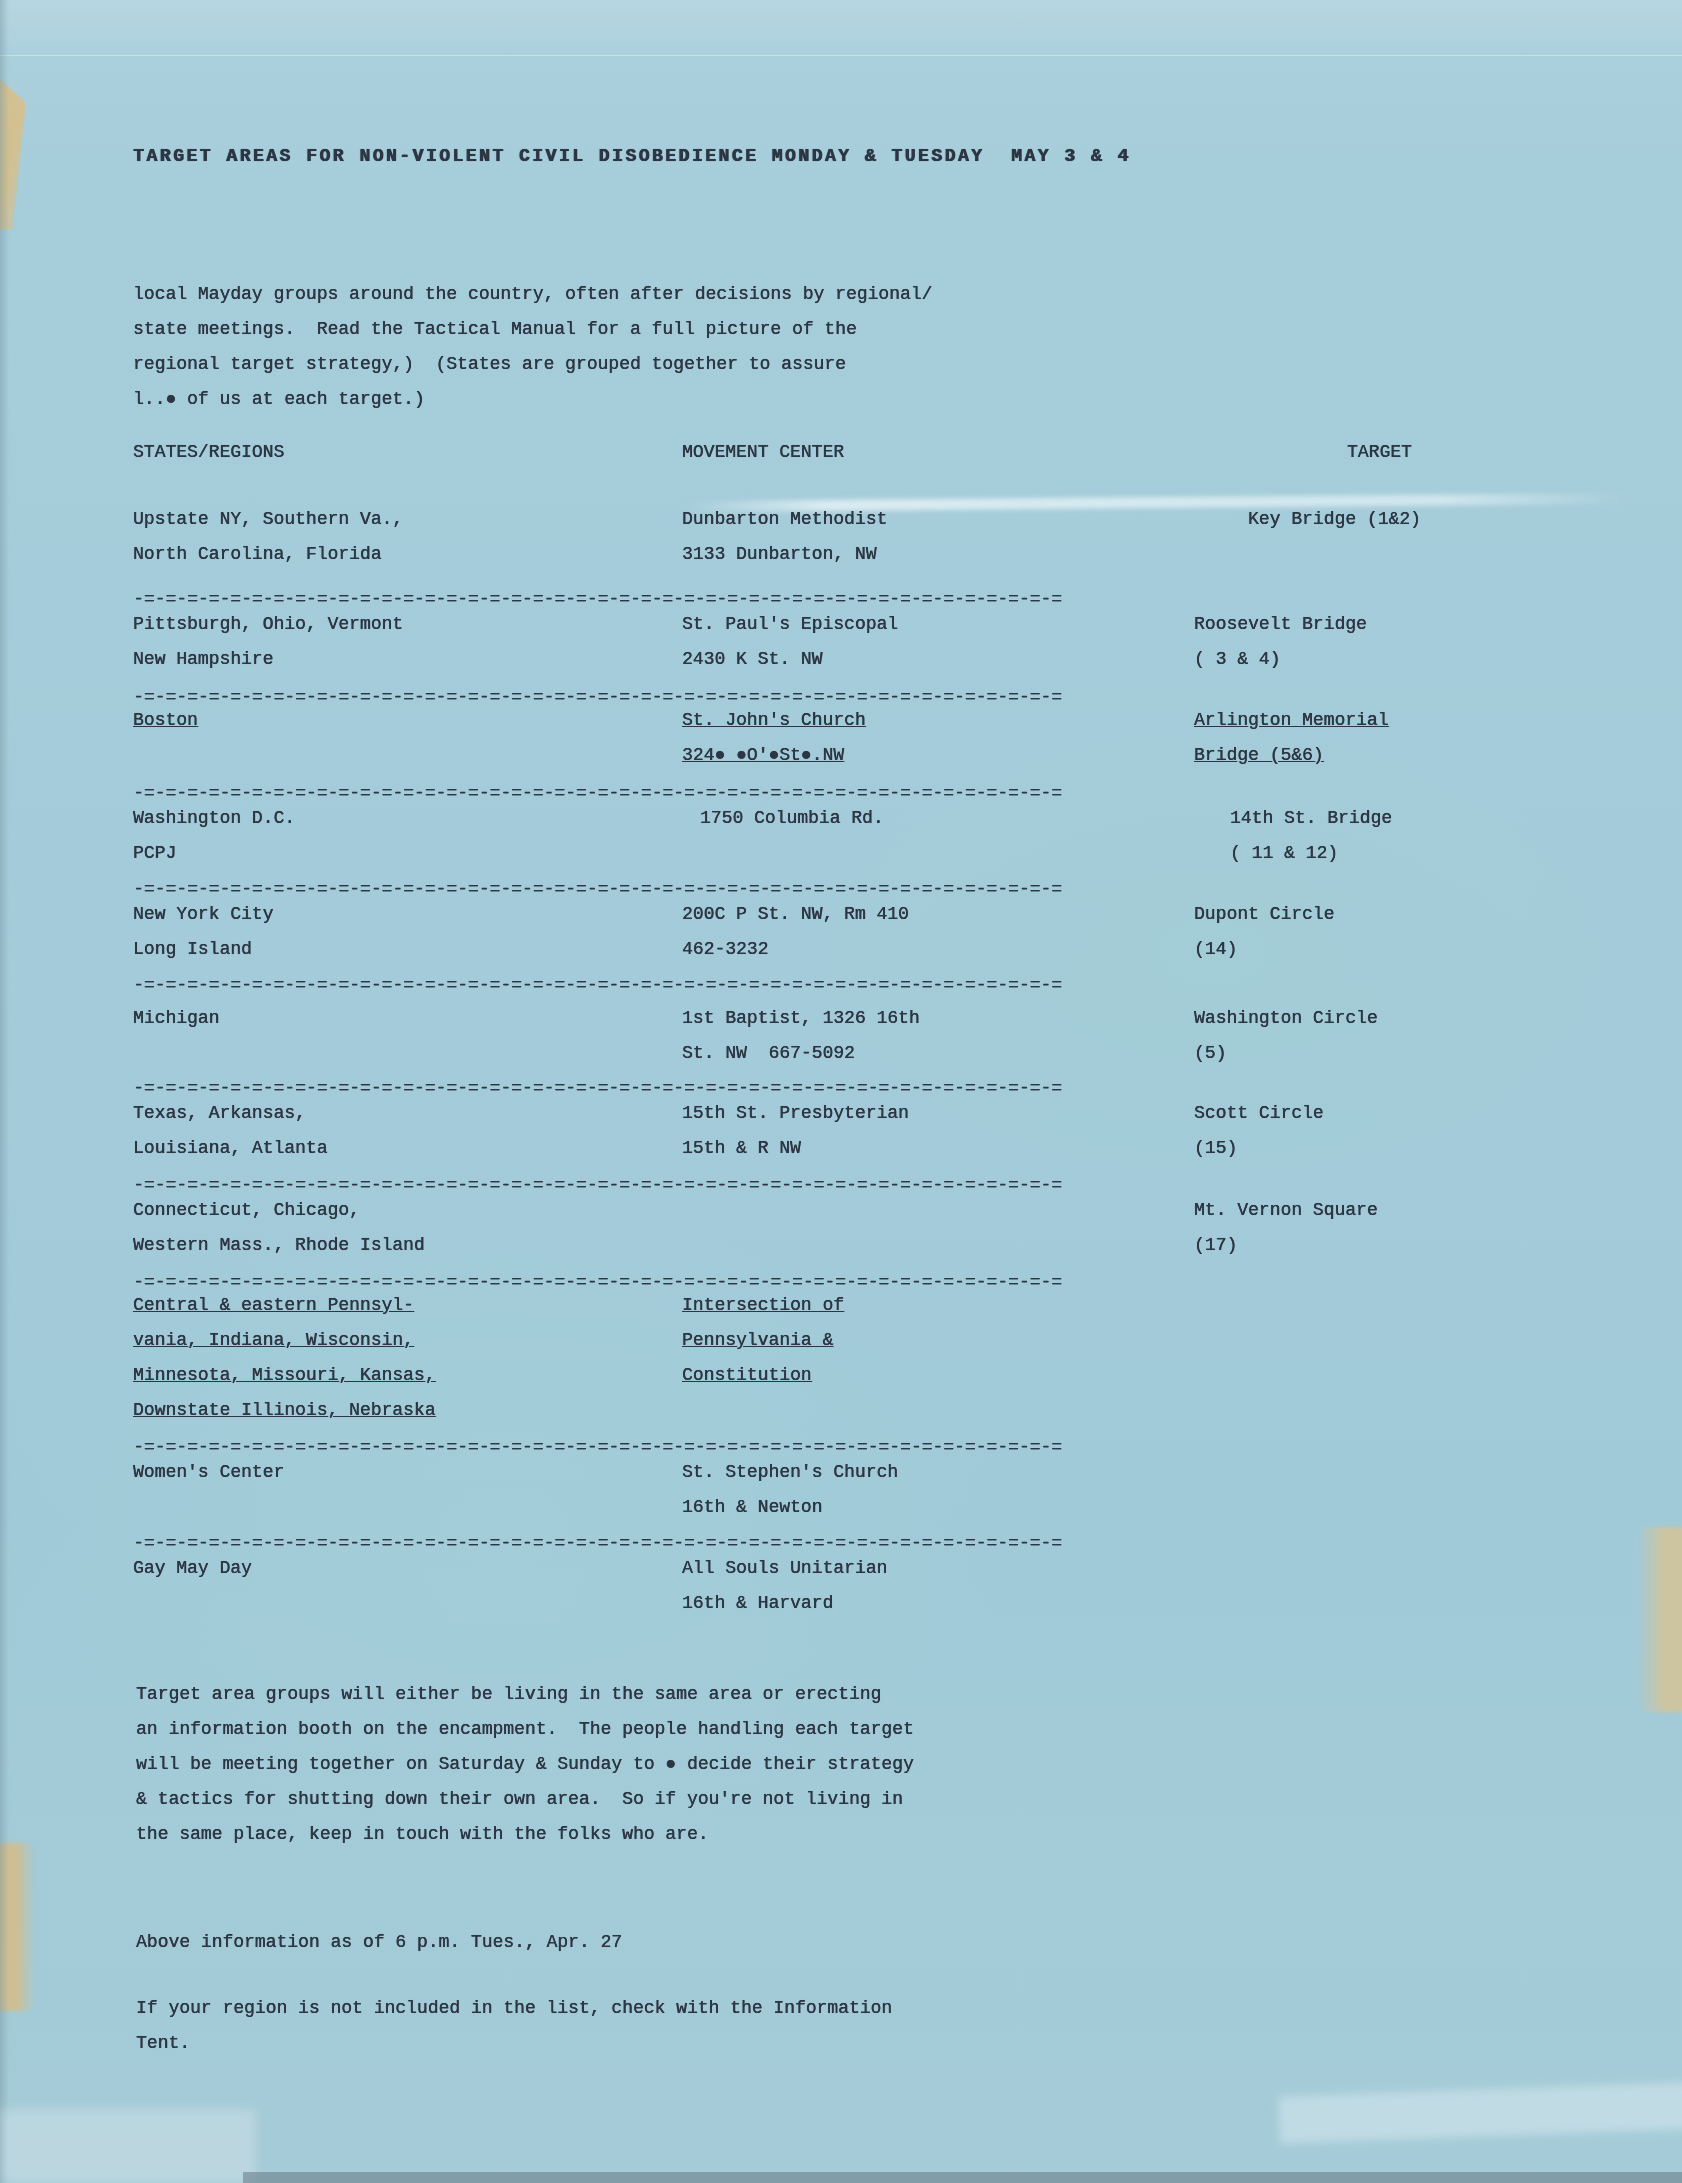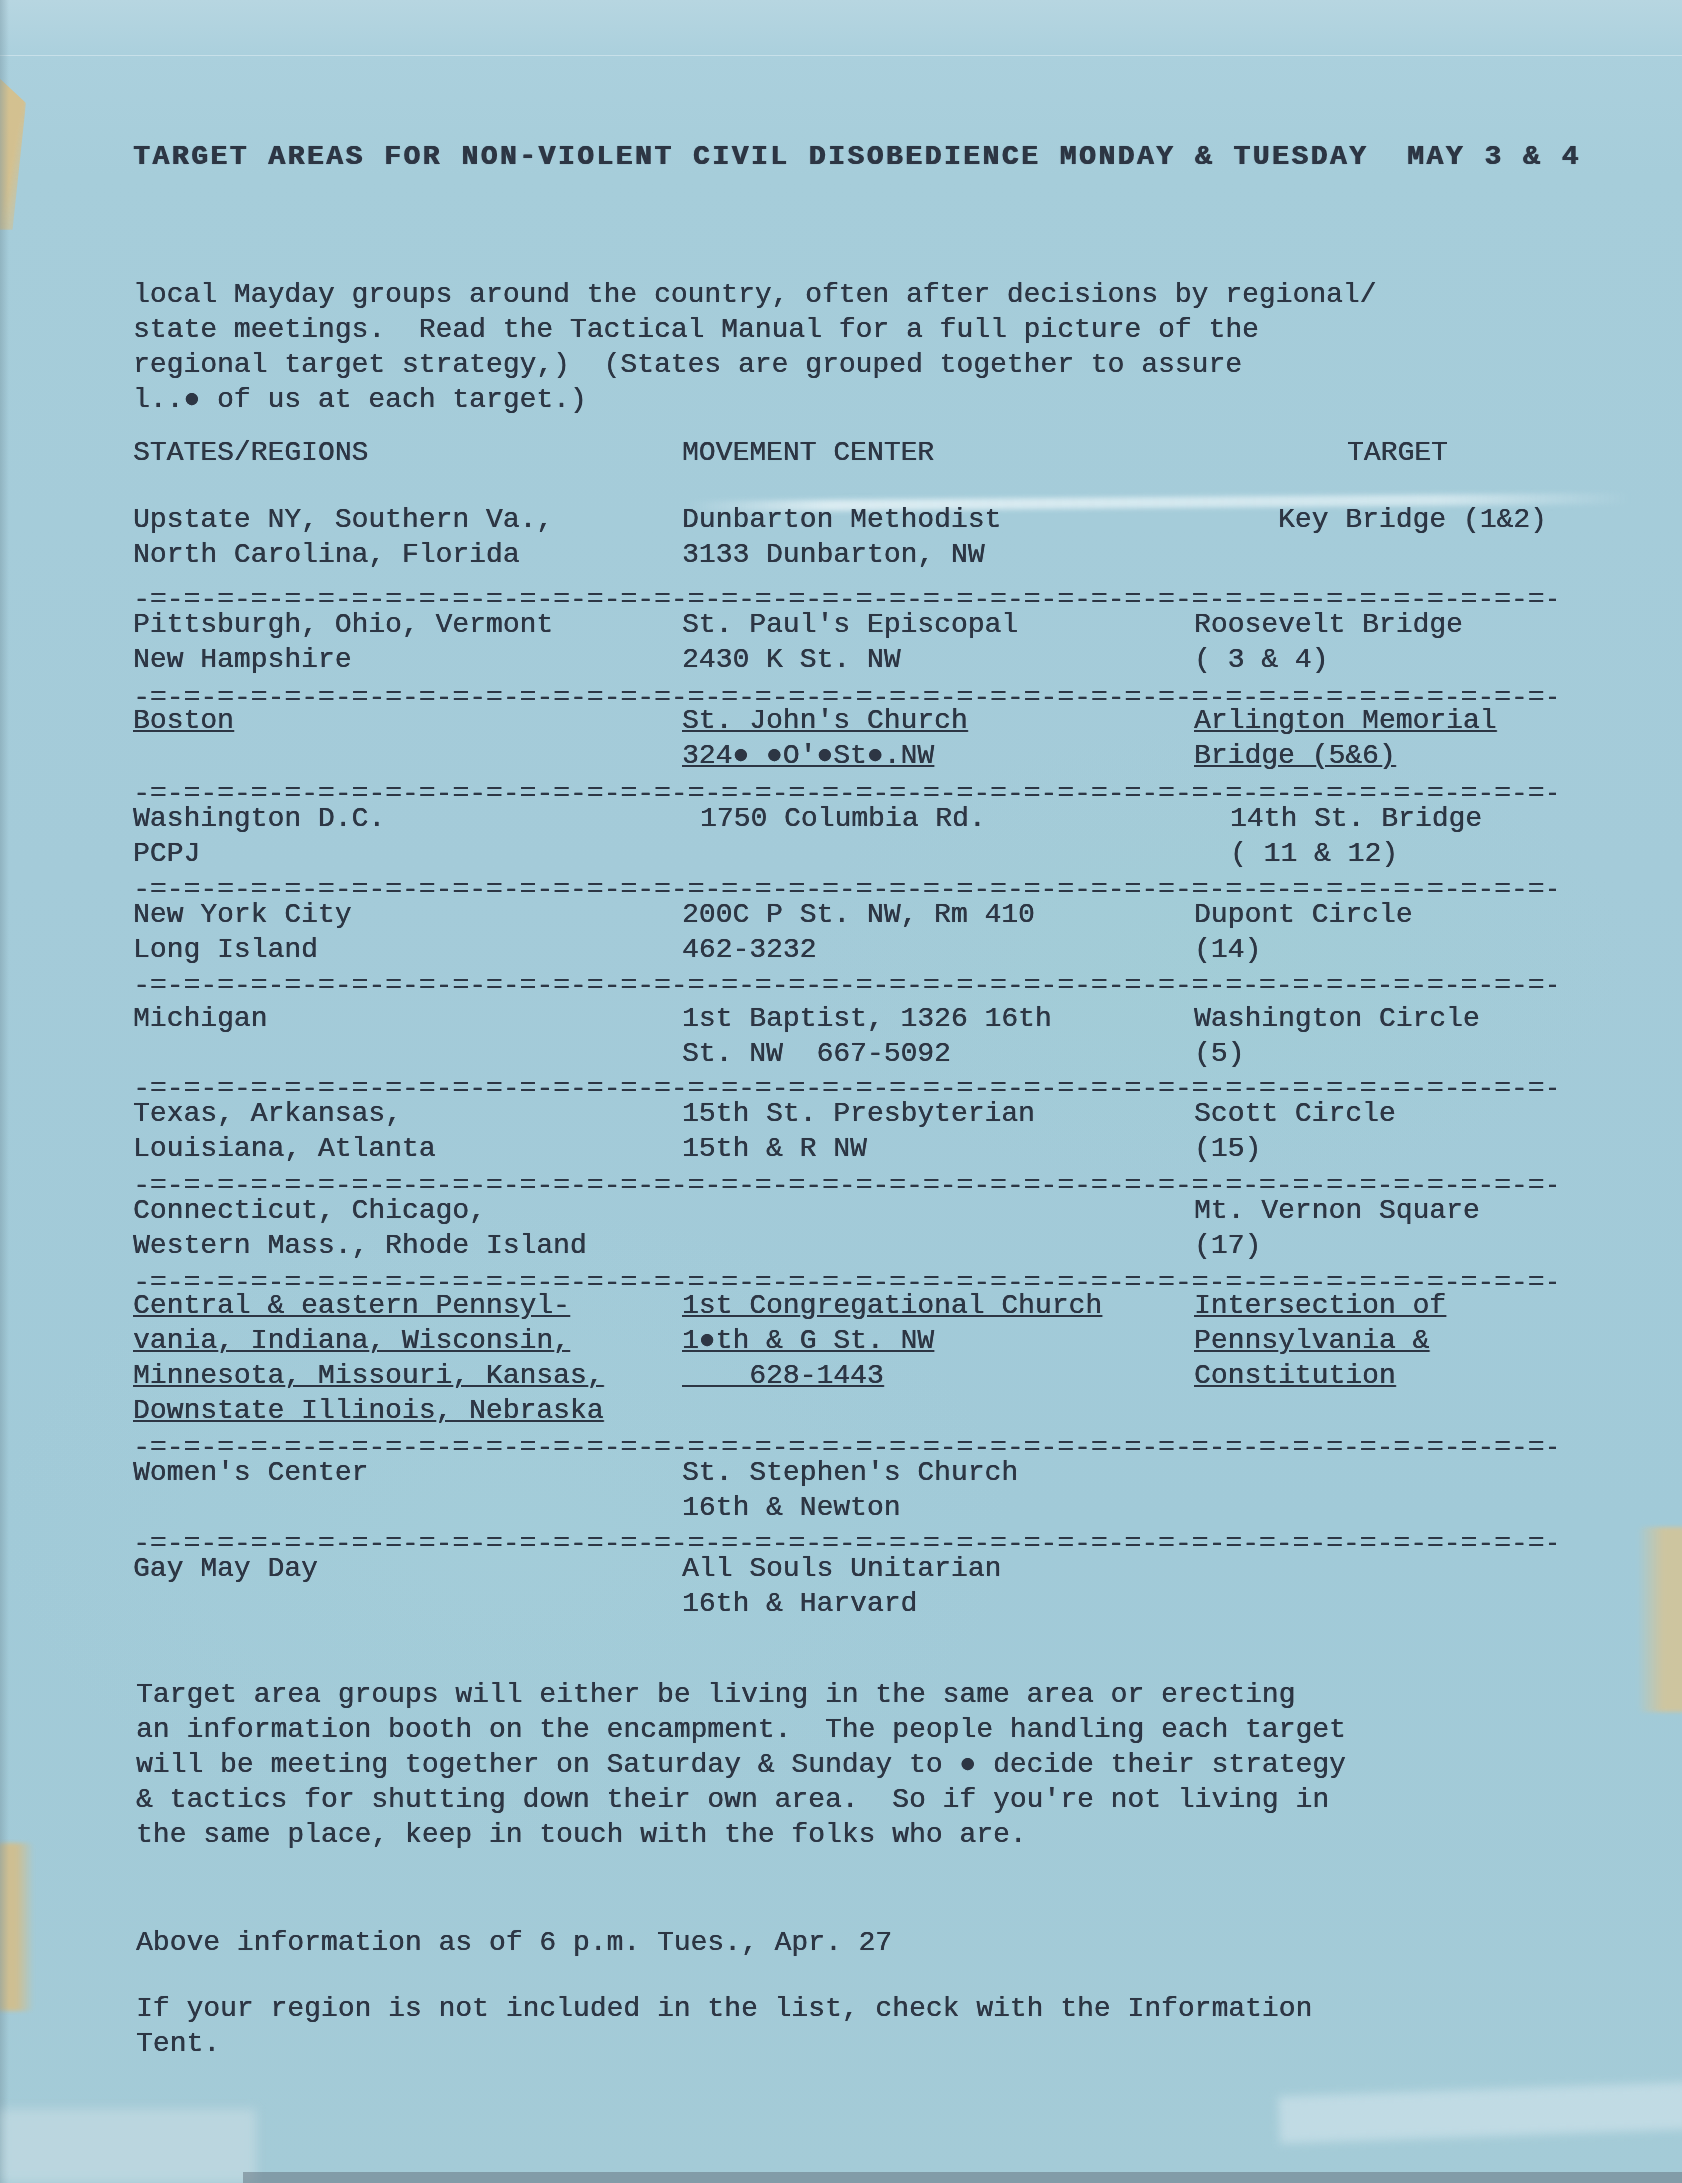--- a/index.html
+++ b/index.html
@@ -5,21 +5,21 @@
   html,body { margin:0; padding:0; background:#5a6670; }
   .page {
     position:relative;
     width:1683px; height:2183px;
     overflow:hidden;
     background:
       radial-gradient(ellipse 606px 337px at 72% 44%, rgba(158,209,208,.25), transparent 70%),
       radial-gradient(ellipse 741px 472px at 30% 70%, rgba(170,212,220,.25), transparent 70%),
       linear-gradient(180deg, #b7d6e1 0%, #abd0dd 2.5%, #a6cdda 8%, #a4cbd9 40%, #a1cad8 70%, #a4cbd7 100%);
     font-family:"Liberation Mono","DejaVu Sans Mono",monospace;
-    font-size:28px; line-height:35px;
+    font-size:18px; line-height:35px;
     color:#2d3644;
   }
   .txt { position:absolute; white-space:pre; text-shadow:0.3px 0 0 currentColor, 0 0 0.7px rgba(45,54,68,.35); }
   .title {
     font-weight:bold; letter-spacing:2.5px;
     text-shadow:0.8px 0 0 currentColor, 0 0 1px rgba(35,44,56,.5);
   }
   .trow { position:absolute; left:133px; display:flex; align-items:flex-start; }
   .cell { white-space:pre; text-shadow:0.3px 0 0 currentColor, 0 0 0.7px rgba(45,54,68,.35); }
   .c1 { width:549px; } .c2 { width:512px; } .c3 { width:377px; }
@@ -159,23 +159,20 @@
     <div class="cell c3">Mt. Vernon Square
 (17)</div>
   </div>
   <div class="sep" style="top:1265px;">-=-=-=-=-=-=-=-=-=-=-=-=-=-=-=-=-=-=-=-=-=-=-=-=-=-=-=-=-=-=-=-=-=-=-=-=-=-=-=-=-=-=-=</div>
 
   <div class="trow" style="top:1288px;text-decoration:underline;">
     <div class="cell c1">Central &amp; eastern Pennsyl-
 vania, Indiana, Wisconsin,
 Minnesota, Missouri, Kansas,
 Downstate Illinois, Nebraska</div>
-    <div class="cell c2">1st Congregational Church
-1●th &amp; G St. NW
-    628-1443</div>
     <div class="cell c3">Intersection of
 Pennsylvania &amp;
 Constitution</div>
   </div>
   <div class="sep" style="top:1430px;">-=-=-=-=-=-=-=-=-=-=-=-=-=-=-=-=-=-=-=-=-=-=-=-=-=-=-=-=-=-=-=-=-=-=-=-=-=-=-=-=-=-=-=</div>
 
   <div class="trow" style="top:1455px;">
     <div class="cell c1">Women's Center</div>
     <div class="cell c2">St. Stephen's Church
 16th &amp; Newton</div>

